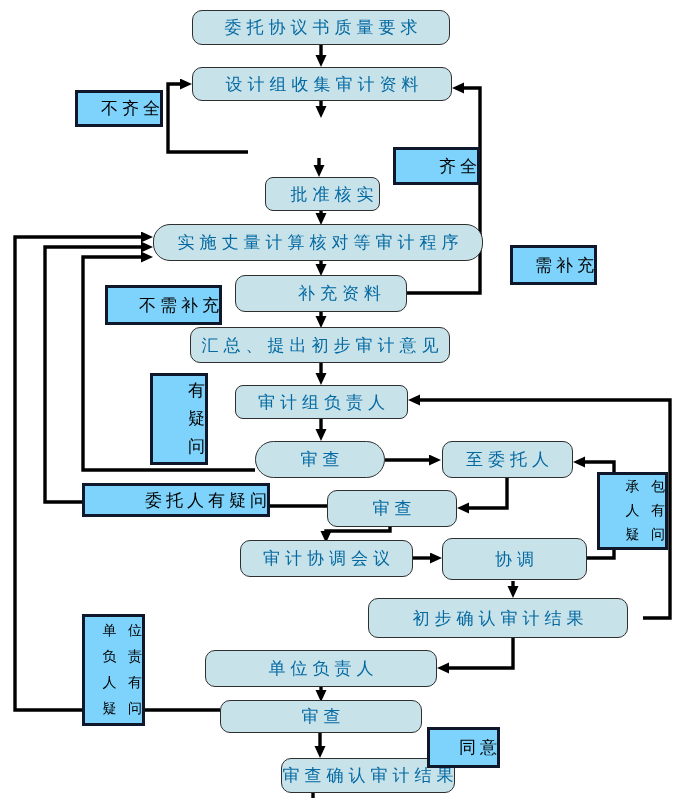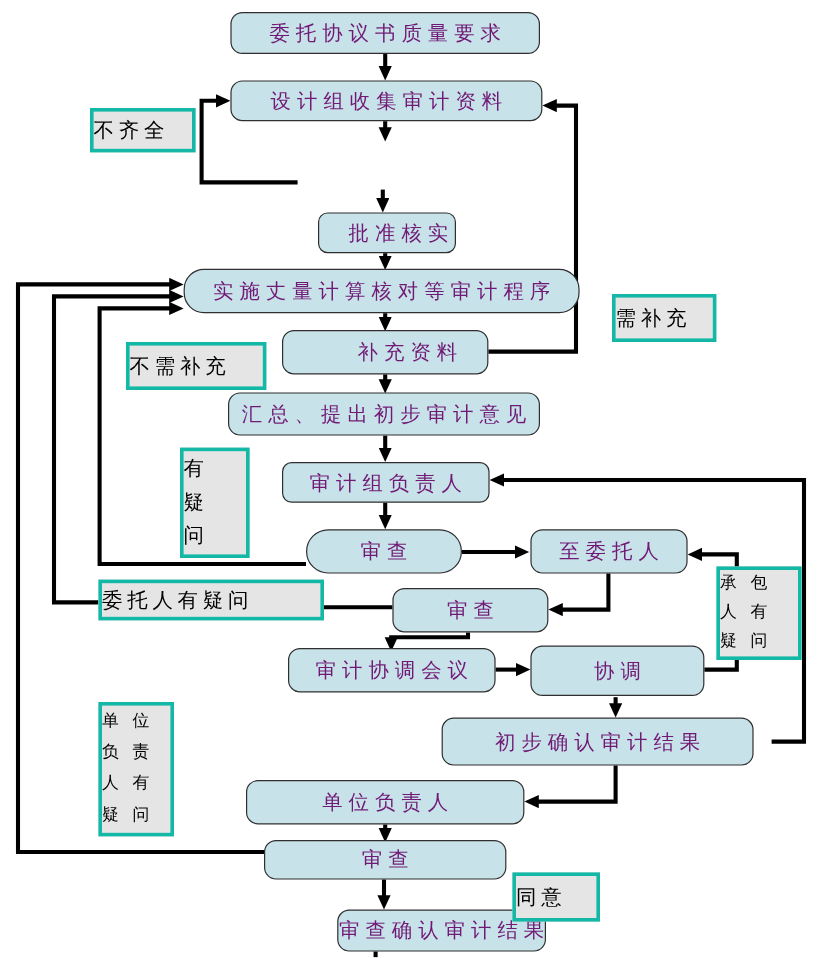--- a/index.html
+++ b/index.html
@@ -5,28 +5,28 @@
   html,body { margin:0; padding:0; background:#ffffff; }
   .stage {
     position:relative; width:692px; height:798px; background:#ffffff;
     font-family:"Liberation Serif","DejaVu Serif",serif; overflow:hidden;
   }
   svg.wires { position:absolute; left:0; top:0; width:692px; height:798px; }
   .node {
     position:absolute; box-sizing:border-box;
     background:#c8e2ea; border:1.6px solid #2f2f2f; border-radius:10px;
     display:flex; align-items:center; justify-content:center;
-    font-size:17px; color:#701a75; z-index:2;font-family:Liberation Serif, serif;
+    font-size:17px; color:#0369a1; z-index:2;font-family:Liberation Serif, serif;
   }
   .node span { white-space:nowrap; letter-spacing:5px; margin-right:-5px; }
   .stadium { border-radius:21px; }
   .lbl {
     position:absolute; box-sizing:border-box;
-    background:#e5e5e5; border:3px solid #14b8a6;
-    display:flex; flex-direction:column; align-items:flex-start; justify-content:center;
+    background:#7dd3fc; border:3px solid #0f172a;
+    display:flex; flex-direction:column; align-items:flex-end; justify-content:center;
     font-size:17px; color:#000; z-index:3; text-align:center;
   }
   .lbl .ln { line-height:25px; white-space:nowrap; letter-spacing:4px; margin-right:-4px; }
   .lbl .one { letter-spacing:4px; margin-right:-4px; white-space:nowrap; }
   
   .n0  { left:192px; top:10px;  width:258px; height:35px; }
   .n1  { left:192px; top:67px;  width:260px; height:34px; }
   .n2  { left:248px; top:117px; width:142px; height:41px; }
   .n3  { left:265px; top:177px; width:115px; height:34px; border-radius:8px;padding-left:19px; }
   .n4  { left:153px; top:224px; width:330px; height:37px; border-radius:17px; }
@@ -45,21 +45,21 @@
   
   .l0 { left:75px;  top:90px;  width:88px;  height:37px; }
   .l1 { left:393px; top:147px; width:87px;  height:38px; }
   .l2 { left:510px; top:245px; width:87px;  height:40px; }
   .l3 { left:105px; top:285px; width:117px; height:40px; }
   .l4 { left:150px; top:373px; width:58px;  height:92px; }
   .l4 .ln { line-height:28px; font-size:17px; }
   .l5 { left:82px;  top:483px; width:188px; height:34px; }
   .l6 { left:597px; top:472px; width:71px;  height:78px; }
   .l6 .ln { line-height:24px; font-size:14px; }
-  .l7 { left:82px;  top:585px; width:63px;  height:112px; }
+  .l7 { left:82px;  top:614px; width:63px;  height:112px; }
   .l7 .ln { line-height:26px; font-size:14px; }
   .l8 { left:427px; top:727px; width:73px;  height:41px; }
 </style>
 </head>
 <body>
 
 <div class="stage">
 
   <svg class="wires" viewBox="0 0 692 798" xmlns="http://www.w3.org/2000/svg">
     <defs>
@@ -141,20 +141,23 @@
   <div class="node n15">
       <span>审查</span>
     </div>
   <div class="node n16">
       <span>审查确认审计结果</span>
     </div>
 
   <div class="lbl l0">
       <span class="one">不齐全</span>
     </div>
+  <div class="lbl l1">
+      <span class="one">齐全</span>
+    </div>
   <div class="lbl l2">
       <span class="one">需补充</span>
     </div>
   <div class="lbl l3">
       <span class="one">不需补充</span>
     </div>
   <div class="lbl l4">
     <div class="ln">有</div>
     <div class="ln">疑</div>
     <div class="ln">问</div>

